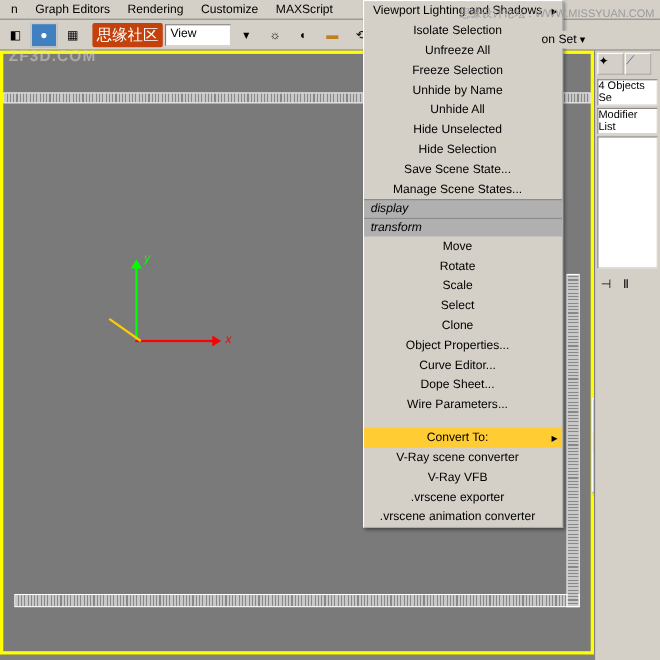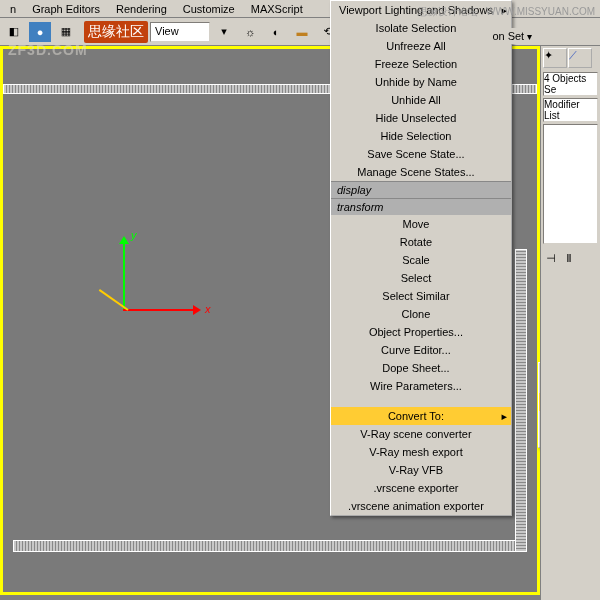--- a/index.html
+++ b/index.html
@@ -96,32 +96,30 @@
       <div class="menu-item">Save Scene State...</div>
       <div class="menu-item">Manage Scene States...</div>
     </div>
   <div class="menu-header">display</div>
   <div class="menu-header">transform</div>
   <div id="menu1-tr">
       <div class="menu-item">Move</div>
       <div class="menu-item">Rotate</div>
       <div class="menu-item">Scale</div>
       <div class="menu-item">Select</div>
-      <div class="menu-item">Select Similar</div>
       <div class="menu-item">Clone</div>
       <div class="menu-item">Object Properties...</div>
       <div class="menu-item">Curve Editor...</div>
       <div class="menu-item">Dope Sheet...</div>
       <div class="menu-item">Wire Parameters...</div>
       <div class="menu-item arrow highlight">Convert To:</div>
       <div class="menu-item">V-Ray scene converter</div>
-      <div class="menu-item">V-Ray mesh export</div>
       <div class="menu-item">V-Ray VFB</div>
       <div class="menu-item">.vrscene exporter</div>
-      <div class="menu-item">.vrscene animation exporter</div>
+      <div class="menu-item">.vrscene animation converter</div>
     </div>
 </div>
 
 <div class="context-menu menu2">
   <div id="menu2-items">
       <div class="menu-item">Convert to Editable Mesh</div>
       <div class="menu-item highlight">Convert to Editable Poly</div>
       <div class="menu-item">Convert to Editable Patch</div>
       <div class="menu-item">Convert to NURBS</div>
     </div>

